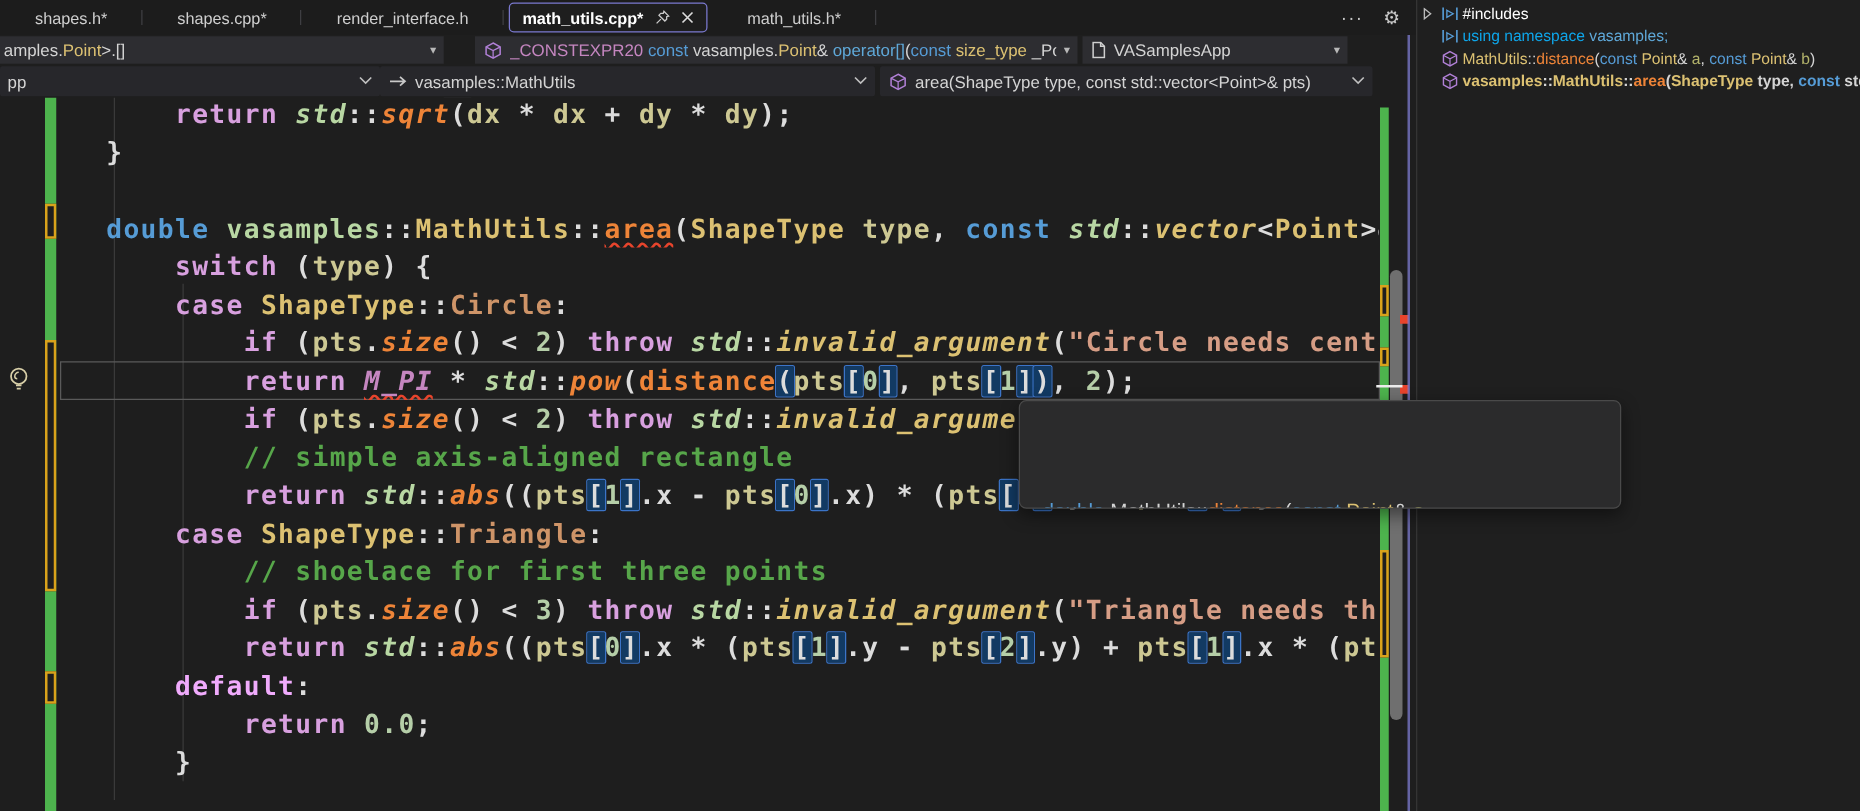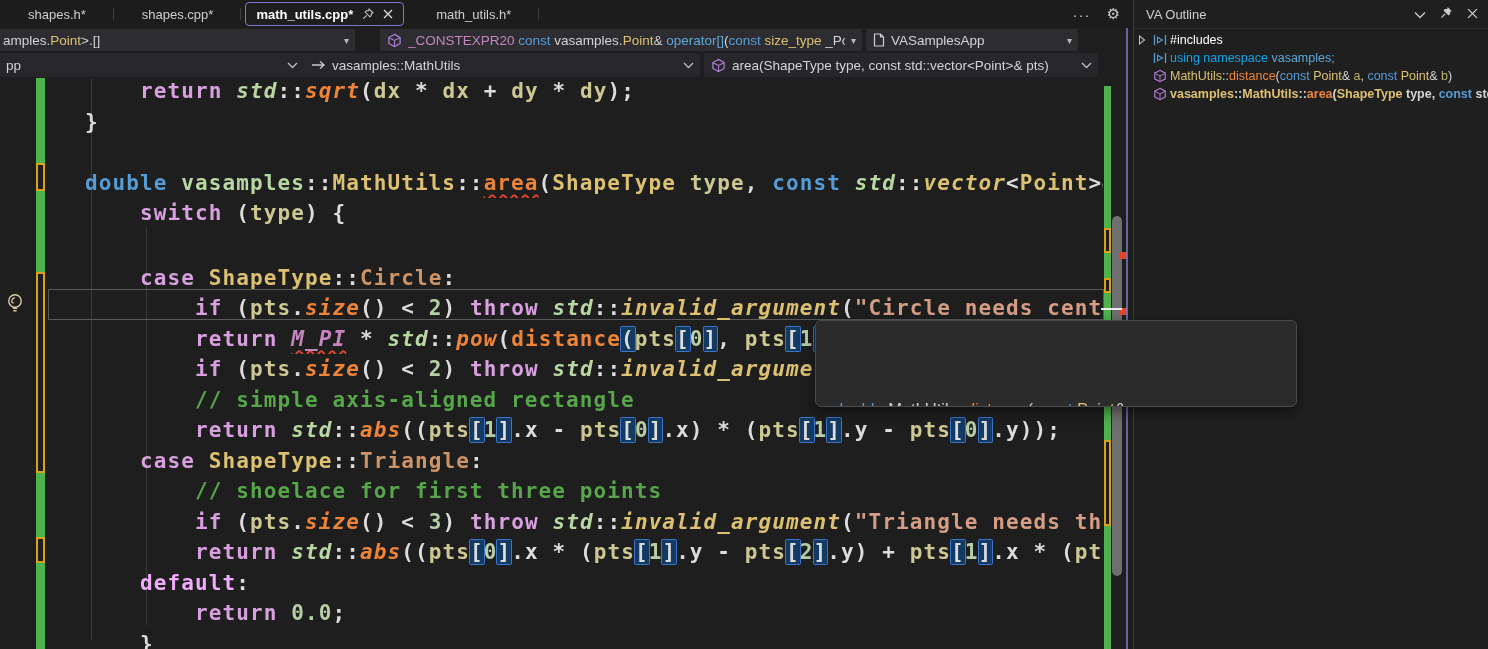--- a/index.html
+++ b/index.html
@@ -69,20 +69,23 @@
 <div class="screen">
 
   <div class="tabbar">
     <div style="display:flex;height:16px;align-items:center;">
         <div class="tab">
           <span>shapes.h*</span>
         </div>
         <div class="tab">
           <span>shapes.cpp*</span>
         </div>
+        <div class="tab">
+          <span>render_interface.h</span>
+        </div>
         <div class="tab active">
           <span>math_utils.cpp*</span>
           <svg width="12" height="12" viewBox="0 0 14 14">
             <path d="M8.3 1.2 L12.8 5.7 L10.9 6.3 L10.9 8.6 L9.2 10.3 L3.7 4.8 L5.4 3.1 L7.7 3.1 Z" fill="none" stroke="#cccccc" stroke-width="1.2"></path>
             <path d="M5.5 8.5 L1.5 12.5" stroke="#cccccc" stroke-width="1.2"></path>
           </svg>
           <svg width="10" height="10" viewBox="0 0 10 10">
             <path d="M1 1 L9 9 M9 1 L1 9" stroke="#dddddd" stroke-width="1.3"></path>
           </svg>
         </div>
@@ -199,21 +202,21 @@
       </div>
     <div class="guide" style="left:91px;top:0;height:562px;"></div>
     <div class="guide" style="left:146px;top:149px;height:398px;"></div>
     <div class="curline"></div>
     <div class="code">
         <div class="code-line" style="padding-left: 55px;"><span style="color: rgb(216, 160, 223);">return</span><span style="color: rgb(220, 220, 220);"> </span><span style="color: rgb(184, 215, 163); font-style: italic;">std</span><span style="color: rgb(220, 220, 220);">::</span><span style="color: rgb(238, 132, 56); font-style: italic;">sqrt</span><span style="color: rgb(220, 220, 220);">(</span><span style="color: rgb(205, 200, 147);">dx</span><span style="color: rgb(220, 220, 220);"> * </span><span style="color: rgb(205, 200, 147);">dx</span><span style="color: rgb(220, 220, 220);"> + </span><span style="color: rgb(205, 200, 147);">dy</span><span style="color: rgb(220, 220, 220);"> * </span><span style="color: rgb(205, 200, 147);">dy</span><span style="color: rgb(220, 220, 220);">);</span></div>
         <div class="code-line" style="padding-left: 0px;"><span style="color: rgb(220, 220, 220);">}</span></div>
         <div class="code-line" style="padding-left: 0px;"></div>
         <div class="code-line" style="padding-left: 0px;"><span style="color: rgb(86, 156, 214);">double</span><span style="color: rgb(220, 220, 220);"> </span><span style="color: rgb(184, 215, 163);">vasamples</span><span style="color: rgb(220, 220, 220);">::</span><span style="color: rgb(220, 193, 114);">MathUtils</span><span style="color: rgb(220, 220, 220);">::</span><span class="sq" style="color: rgb(238, 132, 56);">area</span><span style="color: rgb(220, 220, 220);">(</span><span style="color: rgb(220, 193, 114);">ShapeType</span><span style="color: rgb(220, 220, 220);"> </span><span style="color: rgb(205, 200, 147);">type</span><span style="color: rgb(220, 220, 220);">, </span><span style="color: rgb(86, 156, 214);">const</span><span style="color: rgb(220, 220, 220);"> </span><span style="color: rgb(184, 215, 163); font-style: italic;">std</span><span style="color: rgb(220, 220, 220);">::</span><span style="color: rgb(220, 193, 114); font-style: italic;">vector</span><span style="color: rgb(220, 220, 220);">&lt;</span><span style="color: rgb(220, 193, 114);">Point</span><span style="color: rgb(220, 220, 220);">&gt;&amp;</span></div>
         <div class="code-line" style="padding-left: 55px;"><span style="color: rgb(216, 160, 223);">switch</span><span style="color: rgb(220, 220, 220);"> (</span><span style="color: rgb(205, 200, 147);">type</span><span style="color: rgb(220, 220, 220);">) {</span></div>
-        <div class="code-line" style="padding-left: 55px; margin-top: 34px;"><span style="color: rgb(216, 160, 223);">case</span><span style="color: rgb(220, 220, 220);"> </span><span style="color: rgb(220, 193, 114);">ShapeType</span><span style="color: rgb(220, 220, 220);">::</span><span style="color: rgb(206, 148, 104);">Circle</span><span style="color: rgb(220, 220, 220);">:</span></div>
+        <div class="code-line" style="padding-left: 55px;"><span style="color: rgb(216, 160, 223);">case</span><span style="color: rgb(220, 220, 220);"> </span><span style="color: rgb(220, 193, 114);">ShapeType</span><span style="color: rgb(220, 220, 220);">::</span><span style="color: rgb(206, 148, 104);">Circle</span><span style="color: rgb(220, 220, 220);">:</span></div>
         <div class="code-line" style="padding-left: 110px;"><span style="color: rgb(216, 160, 223);">if</span><span style="color: rgb(220, 220, 220);"> (</span><span style="color: rgb(205, 200, 147);">pts</span><span style="color: rgb(220, 220, 220);">.</span><span style="color: rgb(238, 132, 56); font-style: italic;">size</span><span style="color: rgb(220, 220, 220);">() &lt; </span><span style="color: rgb(181, 206, 168);">2</span><span style="color: rgb(220, 220, 220);">) </span><span style="color: rgb(216, 160, 223);">throw</span><span style="color: rgb(220, 220, 220);"> </span><span style="color: rgb(184, 215, 163); font-style: italic;">std</span><span style="color: rgb(220, 220, 220);">::</span><span style="color: rgb(220, 193, 114); font-style: italic;">invalid_argument</span><span style="color: rgb(220, 220, 220);">(</span><span style="color: rgb(214, 157, 133);">"Circle needs cente</span></div>
         <div class="code-line" style="padding-left: 110px;"><span style="color: rgb(216, 160, 223);">return</span><span style="color: rgb(220, 220, 220);"> </span><span class="sq" style="color: rgb(197, 134, 192); font-style: italic;">M_PI</span><span style="color: rgb(220, 220, 220);"> * </span><span style="color: rgb(184, 215, 163); font-style: italic;">std</span><span style="color: rgb(220, 220, 220);">::</span><span style="color: rgb(238, 132, 56); font-style: italic;">pow</span><span style="color: rgb(220, 220, 220);">(</span><span style="color: rgb(238, 132, 56);">distance</span><span class="bxh" style="color: rgb(220, 220, 220);">(</span><span style="color: rgb(205, 200, 147);">pts</span><span class="bxh" style="color: rgb(220, 220, 220);">[</span><span style="color: rgb(181, 206, 168);">0</span><span class="bxh" style="color: rgb(220, 220, 220);">]</span><span style="color: rgb(220, 220, 220);">, </span><span style="color: rgb(205, 200, 147);">pts</span><span class="bxh" style="color: rgb(220, 220, 220);">[</span><span style="color: rgb(181, 206, 168);">1</span><span class="bxh" style="color: rgb(220, 220, 220);">]</span><span class="bxh" style="color: rgb(220, 220, 220);">)</span><span style="color: rgb(220, 220, 220);">, </span><span style="color: rgb(181, 206, 168);">2</span><span style="color: rgb(220, 220, 220);">);</span></div>
         <div class="code-line" style="padding-left: 110px;"><span style="color: rgb(216, 160, 223);">if</span><span style="color: rgb(220, 220, 220);"> (</span><span style="color: rgb(205, 200, 147);">pts</span><span style="color: rgb(220, 220, 220);">.</span><span style="color: rgb(238, 132, 56); font-style: italic;">size</span><span style="color: rgb(220, 220, 220);">() &lt; </span><span style="color: rgb(181, 206, 168);">2</span><span style="color: rgb(220, 220, 220);">) </span><span style="color: rgb(216, 160, 223);">throw</span><span style="color: rgb(220, 220, 220);"> </span><span style="color: rgb(184, 215, 163); font-style: italic;">std</span><span style="color: rgb(220, 220, 220);">::</span><span style="color: rgb(220, 193, 114); font-style: italic;">invalid_argume</span></div>
         <div class="code-line" style="padding-left: 110px;"><span style="color: rgb(87, 166, 74);">// simple axis-aligned rectangle</span></div>
         <div class="code-line" style="padding-left: 110px;"><span style="color: rgb(216, 160, 223);">return</span><span style="color: rgb(220, 220, 220);"> </span><span style="color: rgb(184, 215, 163); font-style: italic;">std</span><span style="color: rgb(220, 220, 220);">::</span><span style="color: rgb(238, 132, 56); font-style: italic;">abs</span><span style="color: rgb(220, 220, 220);">((</span><span style="color: rgb(205, 200, 147);">pts</span><span class="bxh" style="color: rgb(220, 220, 220);">[</span><span style="color: rgb(181, 206, 168);">1</span><span class="bxh" style="color: rgb(220, 220, 220);">]</span><span style="color: rgb(220, 220, 220);">.x - </span><span style="color: rgb(205, 200, 147);">pts</span><span class="bxh" style="color: rgb(220, 220, 220);">[</span><span style="color: rgb(181, 206, 168);">0</span><span class="bxh" style="color: rgb(220, 220, 220);">]</span><span style="color: rgb(220, 220, 220);">.x) * (</span><span style="color: rgb(205, 200, 147);">pts</span><span class="bxh" style="color: rgb(220, 220, 220);">[</span><span style="color: rgb(181, 206, 168);">1</span><span class="bxh" style="color: rgb(220, 220, 220);">]</span><span style="color: rgb(220, 220, 220);">.y - </span><span style="color: rgb(205, 200, 147);">pts</span><span class="bxh" style="color: rgb(220, 220, 220);">[</span><span style="color: rgb(181, 206, 168);">0</span><span class="bxh" style="color: rgb(220, 220, 220);">]</span><span style="color: rgb(220, 220, 220);">.y));</span></div>
         <div class="code-line" style="padding-left: 55px;"><span style="color: rgb(216, 160, 223);">case</span><span style="color: rgb(220, 220, 220);"> </span><span style="color: rgb(220, 193, 114);">ShapeType</span><span style="color: rgb(220, 220, 220);">::</span><span style="color: rgb(206, 148, 104);">Triangle</span><span style="color: rgb(220, 220, 220);">:</span></div>
         <div class="code-line" style="padding-left: 110px;"><span style="color: rgb(87, 166, 74);">// shoelace for first three points</span></div>
         <div class="code-line" style="padding-left: 110px;"><span style="color: rgb(216, 160, 223);">if</span><span style="color: rgb(220, 220, 220);"> (</span><span style="color: rgb(205, 200, 147);">pts</span><span style="color: rgb(220, 220, 220);">.</span><span style="color: rgb(238, 132, 56); font-style: italic;">size</span><span style="color: rgb(220, 220, 220);">() &lt; </span><span style="color: rgb(181, 206, 168);">3</span><span style="color: rgb(220, 220, 220);">) </span><span style="color: rgb(216, 160, 223);">throw</span><span style="color: rgb(220, 220, 220);"> </span><span style="color: rgb(184, 215, 163); font-style: italic;">std</span><span style="color: rgb(220, 220, 220);">::</span><span style="color: rgb(220, 193, 114); font-style: italic;">invalid_argument</span><span style="color: rgb(220, 220, 220);">(</span><span style="color: rgb(214, 157, 133);">"Triangle needs thr</span></div>
         <div class="code-line" style="padding-left: 110px;"><span style="color: rgb(216, 160, 223);">return</span><span style="color: rgb(220, 220, 220);"> </span><span style="color: rgb(184, 215, 163); font-style: italic;">std</span><span style="color: rgb(220, 220, 220);">::</span><span style="color: rgb(238, 132, 56); font-style: italic;">abs</span><span style="color: rgb(220, 220, 220);">((</span><span style="color: rgb(205, 200, 147);">pts</span><span class="bxh" style="color: rgb(220, 220, 220);">[</span><span style="color: rgb(181, 206, 168);">0</span><span class="bxh" style="color: rgb(220, 220, 220);">]</span><span style="color: rgb(220, 220, 220);">.x * (</span><span style="color: rgb(205, 200, 147);">pts</span><span class="bxh" style="color: rgb(220, 220, 220);">[</span><span style="color: rgb(181, 206, 168);">1</span><span class="bxh" style="color: rgb(220, 220, 220);">]</span><span style="color: rgb(220, 220, 220);">.y - </span><span style="color: rgb(205, 200, 147);">pts</span><span class="bxh" style="color: rgb(220, 220, 220);">[</span><span style="color: rgb(181, 206, 168);">2</span><span class="bxh" style="color: rgb(220, 220, 220);">]</span><span style="color: rgb(220, 220, 220);">.y) + </span><span style="color: rgb(205, 200, 147);">pts</span><span class="bxh" style="color: rgb(220, 220, 220);">[</span><span style="color: rgb(181, 206, 168);">1</span><span class="bxh" style="color: rgb(220, 220, 220);">]</span><span style="color: rgb(220, 220, 220);">.x * (</span><span style="color: rgb(205, 200, 147);">pt</span></div>
         <div class="code-line" style="padding-left: 55px;"><span style="color: #f0abfc;">default</span><span style="color: rgb(220, 220, 220);">:</span></div>
@@ -231,41 +234,20 @@
         <div class="errmark" style="top: 230px;"></div>
       </div>
     <div class="caretline"></div>
   </div>
 
   <div class="accent-v1"></div>
   <div class="panel-sep"></div>
   <div class="accent-v2"></div>
 
   <div class="outline">
-    <div class="ol-header">
-      <span>VA Outline</span>
-      <span class="ol-hicons">
-        <span>
-          <svg width="12" height="8" viewBox="0 0 12 8">
-              <path d="M1 1.5 L6 6.5 L11 1.5" fill="none" stroke="#c8c8c8" stroke-width="1.4"></path>
-            </svg>
-        </span>
-        <span>
-          <svg width="13" height="13" viewBox="0 0 14 14">
-              <path d="M8.3 1.2 L12.8 5.7 L10.9 6.3 L10.9 8.6 L9.2 10.3 L3.7 4.8 L5.4 3.1 L7.7 3.1 Z" fill="#cccccc"></path>
-              <path d="M5.5 8.5 L1.5 12.5" stroke="#cccccc" stroke-width="1.4"></path>
-            </svg>
-        </span>
-        <span>
-          <svg width="11" height="11" viewBox="0 0 10 10">
-              <path d="M1 1 L9 9 M9 1 L1 9" stroke="#cccccc" stroke-width="1.2"></path>
-            </svg>
-        </span>
-      </span>
-    </div>
     <div class="ol-items">
         <div class="ol-item"><span class="ol-arrow"><svg width="8" height="10" viewBox="0 0 8 10">
               <path d="M1.5 1 L6.5 5 L1.5 9 Z" fill="none" stroke="#bbbbbb" stroke-width="1.1"></path>
             </svg></span><span class="ol-icon"><svg width="14" height="12" viewBox="0 0 14 12">
               <path d="M1.5 1 V11 M12.5 1 V11" stroke="#569cd6" stroke-width="1.3"></path>
               <path d="M4.5 3.2 L9.5 6 L4.5 8.8 Z" fill="none" stroke="#569cd6" stroke-width="1.1"></path>
             </svg></span><span style="color: #ffffff;">#includes</span></div>
         <div class="ol-item"><span class="ol-arrow"></span><span class="ol-icon"><svg width="14" height="12" viewBox="0 0 14 12">
               <path d="M1.5 1 V11 M12.5 1 V11" stroke="#569cd6" stroke-width="1.3"></path>
               <path d="M4.5 3.2 L9.5 6 L4.5 8.8 Z" fill="none" stroke="#569cd6" stroke-width="1.1"></path>

